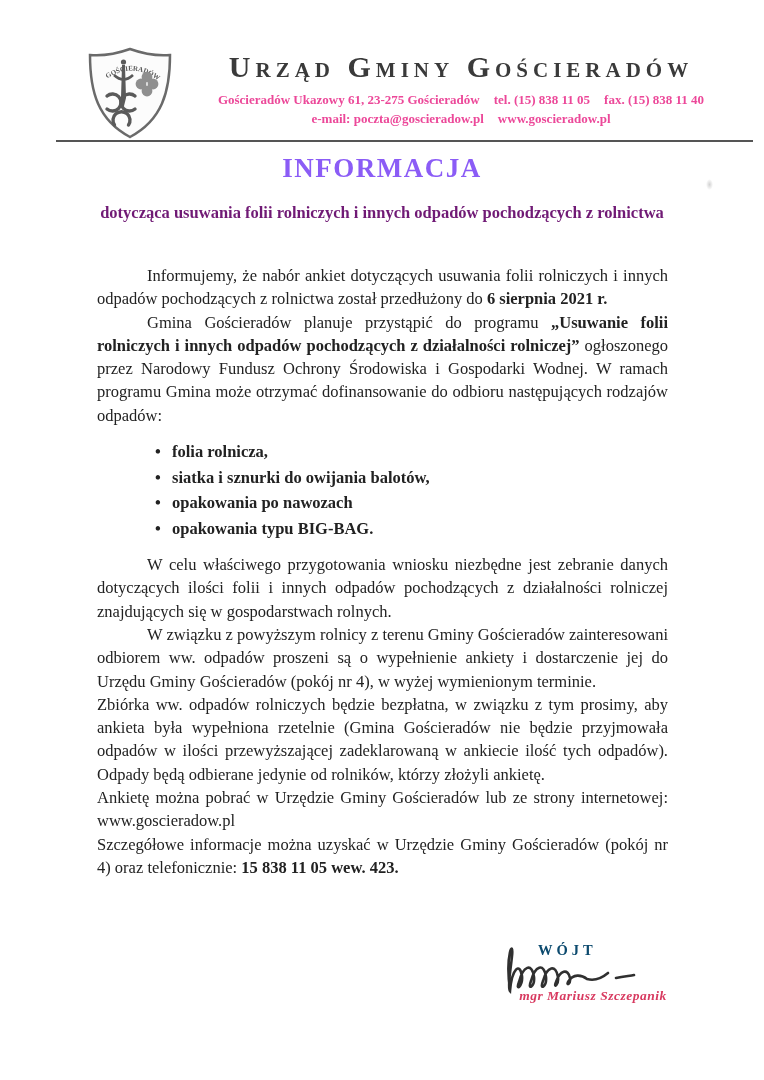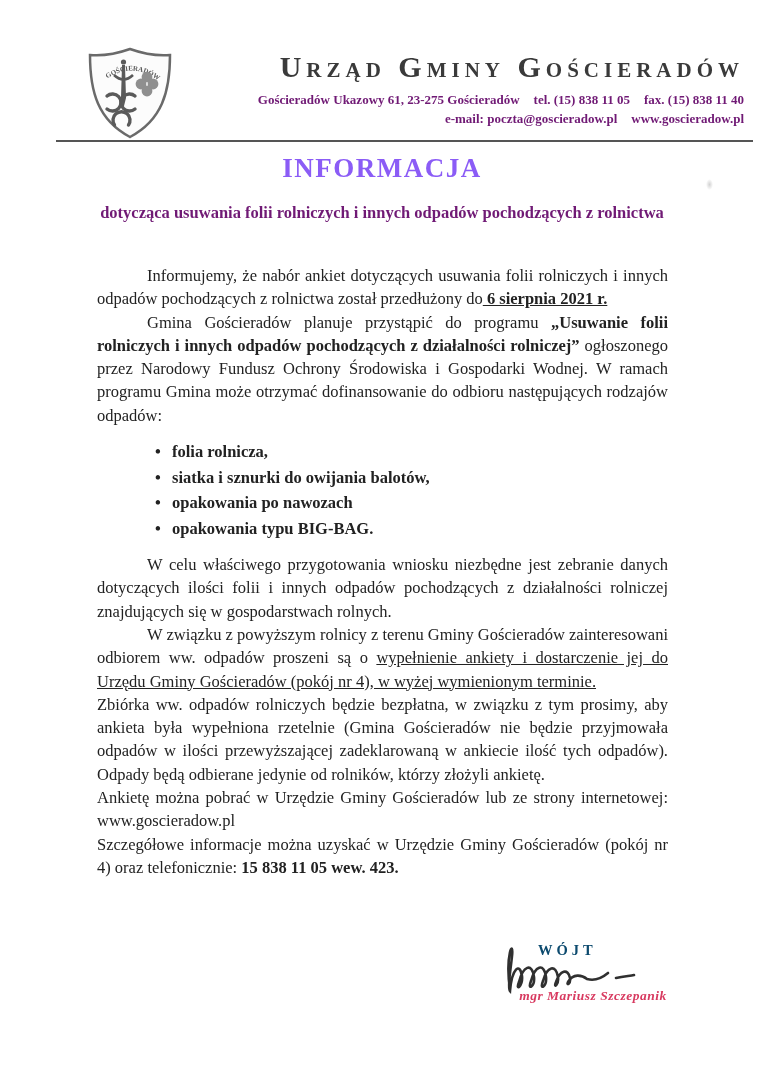--- a/index.html
+++ b/index.html
@@ -2,42 +2,42 @@
 <html lang="pl"><head>
 <meta charset="utf-8">
 <style>
   html,body{margin:0;padding:0;background:#fff;}
   .sheet{
     position:relative;width:764px;height:1080px;background:#fff;overflow:hidden;
     font-family:"Liberation Serif", serif;color:#262626;
   }
   
   .crest{position:absolute;left:86px;top:46px;width:88px;height:94px;}
-  .header-text{position:absolute;left:178px;top:50px;width:566px;text-align:right;font-family:Liberation Serif, serif;}
+  .header-text{position:absolute;left:178px;top:50px;width:566px;text-align:center;font-family:Liberation Serif, serif;}
   .org-name{
     font-variant:small-caps;font-weight:700;font-size:30px;letter-spacing:5px;
     color:#3a3a3a;white-space:nowrap;
   }
-  .contact{margin-top:7px;font-weight:700;font-size:13px;color:#701a75;line-height:1.45;}
+  .contact{margin-top:7px;font-weight:700;font-size:13px;color:#ec4899;line-height:1.45;}
   .contact .gap{display:inline-block;width:14px;}
   .rule{position:absolute;left:56px;right:11px;top:140px;border-top:2.5px solid #555;}
   .artifact{position:absolute;left:706px;top:179px;width:7px;height:11px;border-radius:50%;
     background:radial-gradient(closest-side,#b5b5b5,transparent);opacity:.6;}
   
   .doc-title{position:absolute;top:153px;left:0;right:0;text-align:center;
     font-size:27px;font-weight:700;letter-spacing:1.5px;color:#8b5cf6;}
   .doc-subtitle{position:absolute;top:200px;left:80px;right:80px;text-align:center;
     font-size:16.5px;font-weight:700;line-height:1.6;color:#701a75;}
   
   .body-text{position:absolute;top:264px;left:97px;width:571px;
     font-size:16.5px;line-height:23.3px;text-align:justify;color:#222;}
   .body-text p{margin:0;}
   p.indent{text-indent:50px;}
   .b{font-weight:700;}
-  .u{text-decoration:underline;}
+  .u{}
   ul.waste{margin:12px;padding:0 0 0 46px;list-style:none;}
   ul.waste li{position:relative;padding-left:17px;font-weight:700;line-height:25.5px;}
   ul.waste li::before{content:"\2022";position:absolute;left:0;top:0;font-weight:700;}
   
   .signature{position:absolute;left:496px;top:934px;width:170px;height:72px;}
   .sig-role{position:absolute;left:42px;top:8px;font-size:14.5px;font-weight:700;
     letter-spacing:4px;color:#0c4a6e;}
   .sig-scribble{position:absolute;left:0;top:0;width:170px;height:72px;}
   .sig-name{position:absolute;left:12px;bottom:2px;width:100%;text-align:center;
     font-size:13.5px;font-weight:700;font-style:italic;letter-spacing:.5px;color:#d83a60;}

